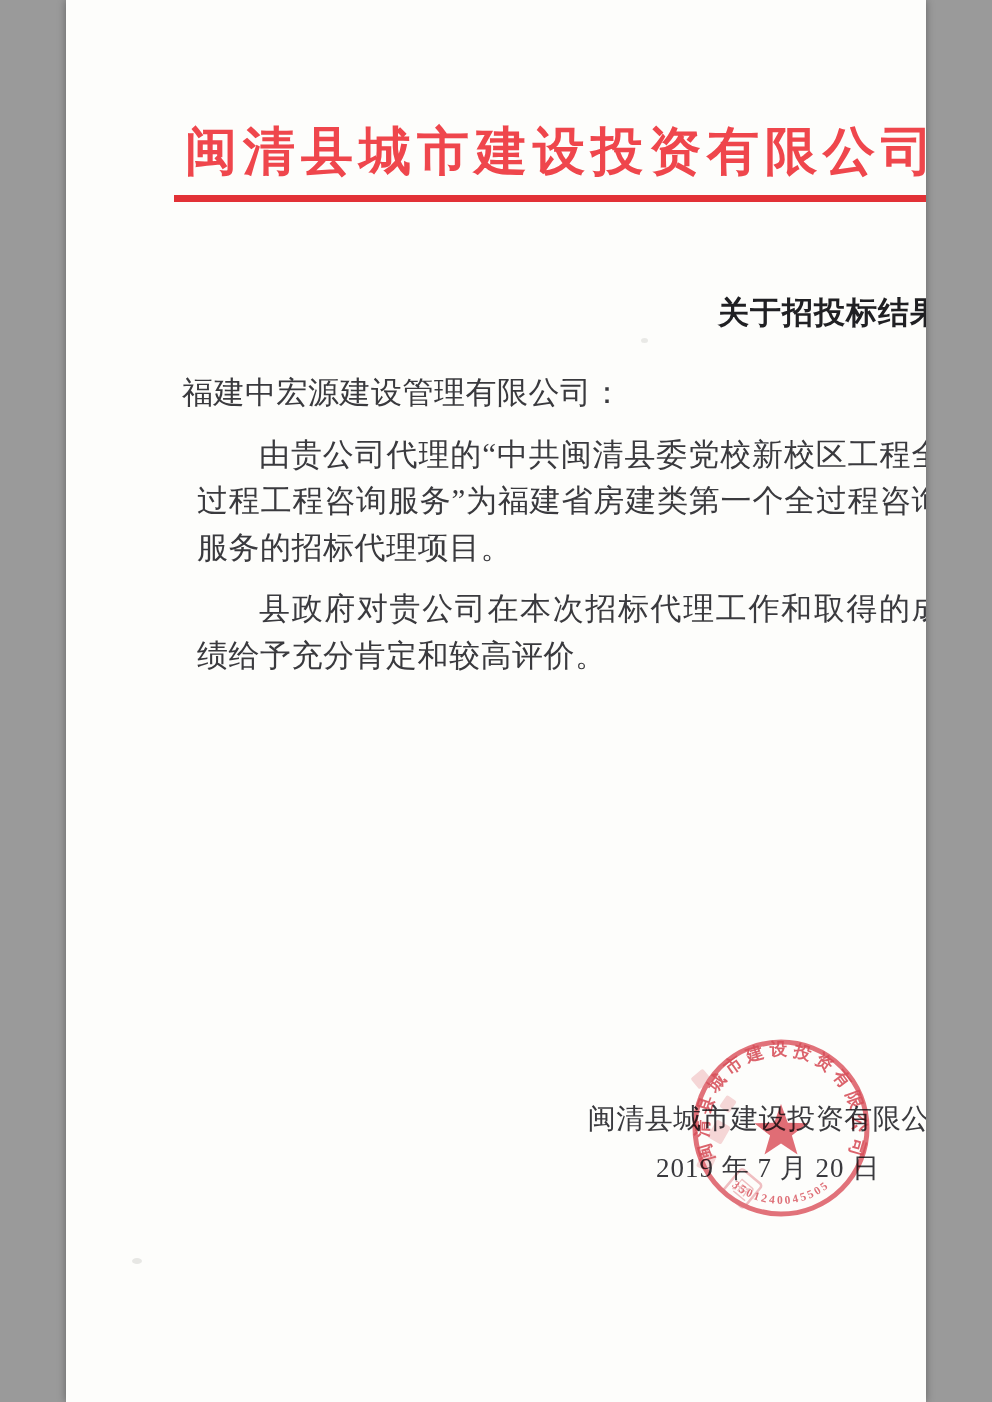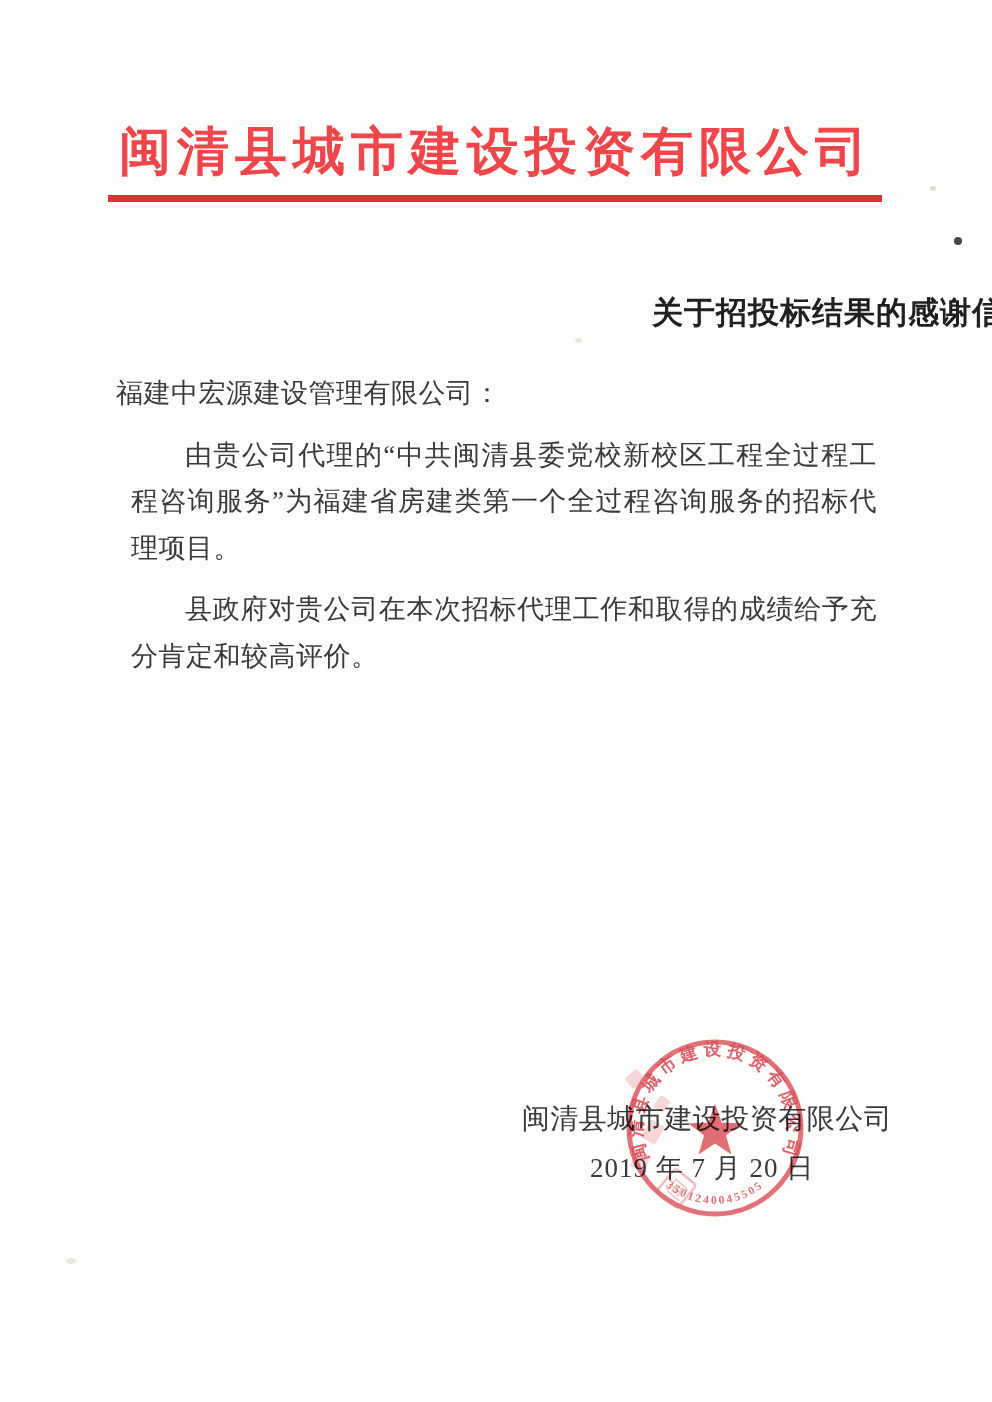--- a/index.html
+++ b/index.html
@@ -1,35 +1,35 @@
 <!DOCTYPE html>
 <html><head>
 <meta charset="utf-8">
 <style>
   html,body{margin:0;padding:0;background:#9a9a9a;}
   .page{
-    position:relative;width:992px;height:1402px;margin:0 auto;
+    position:relative;width:860px;height:1402px;margin:0 auto;
     background:#fdfdfb;overflow:hidden;
     font-family:"Liberation Serif","DejaVu Serif",serif;
     box-shadow:0 0 8px rgba(0,0,0,.35);
   }
   .letterhead{
     position:absolute;top:116px;left:0;width:992px;text-align:center;
     font-size:52px;font-weight:bold;letter-spacing:6px;line-height:72px;
     color:#ef464c;white-space:nowrap;
   }
   .rule{position:absolute;left:108px;top:195px;width:774px;height:7px;background:#e23136;}
   .doc-title{
     position:absolute;top:292px;left:12px;width:992px;text-align:right;
     font-size:31px;font-weight:bold;letter-spacing:1px;color:#202023;
     font-family:"Liberation Sans","DejaVu Sans",sans-serif;
   }
   .body-block{
     position:absolute;left:116px;top:370px;width:776px;
-    font-size:27px;line-height:46.5px;letter-spacing:.5px;
+    font-size:31px;line-height:46.5px;letter-spacing:.5px;
     color:#3a3a3e;text-align:justify;text-justify:inter-character;
   }
   .salutation{margin:0;}
   .body-para{margin:15px;text-indent:2em;font-family:Liberation Serif, serif;}
   .sig-company{
     position:absolute;left:500px;top:1100px;width:414px;text-align:center;
     font-size:28px;letter-spacing:.5px;color:#3a3a3e;white-space:nowrap;
   }
   .sig-date{
     position:absolute;left:495px;top:1150px;width:414px;text-align:center;

